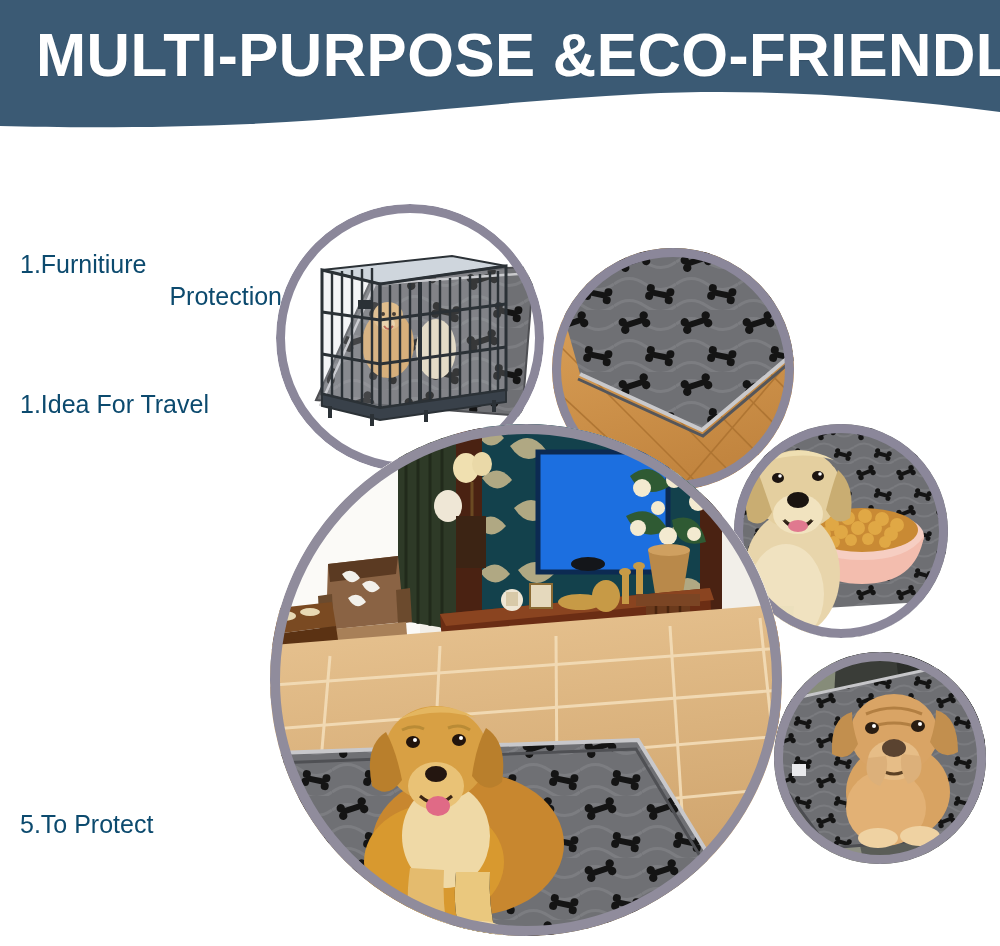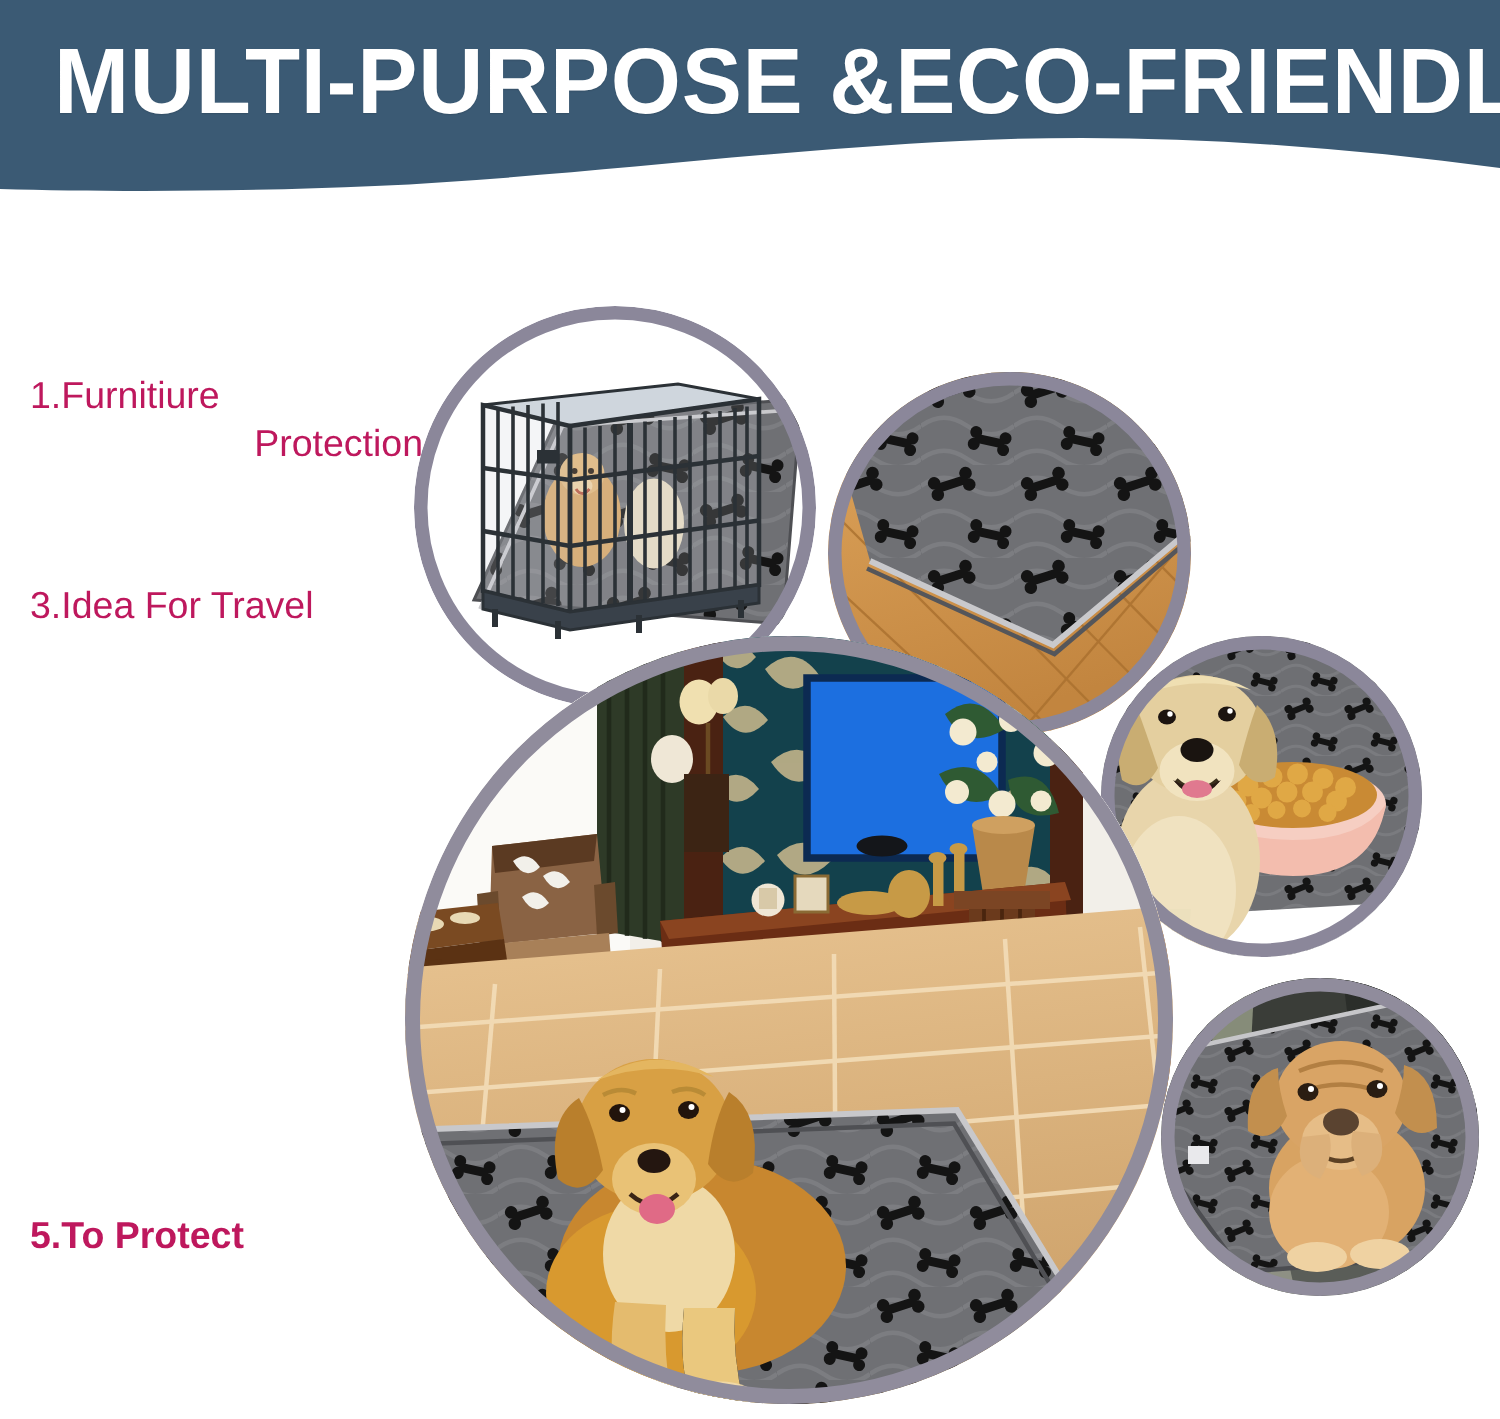--- a/index.html
+++ b/index.html
@@ -48,32 +48,32 @@
   .feature-list {
     position: absolute;
     left: 0;
     top: 236px;
     width: 278px;
   }
   .feature-item {
     position: absolute;
     left: 20px;
     width: 262px;
-    color: #be185d;
+    color: #0c4a6e;
     font-size: 25px;
     line-height: 32px;
     font-weight: normal;
   }
   .feature-item .f-line1 { display: block; }
   .feature-item .f-line2 { display: block; padding-left: 18px; text-align: right; }
   .fi-0 { top: 12px; }
   .fi-1 { top: 152px; }
   .fi-2 { top: 292px; }
   .fi-3 { top: 432px; }
-  .fi-4 { top: 572px; font-weight: bold; }
+  .fi-4 { top: 572px; }
 
   
   .collage {
     position: absolute;
     left: 0; top: 0;
     width: 1000px;
     height: 946px;
   }
   .photo-circle {
     position: absolute;
@@ -122,21 +122,21 @@
   </div>
 
   <div class="feature-list">
 
     <div class="feature-item fi-0">
       <span class="f-line1">1.Furnitiure</span>
       <span class="f-line2">Protection</span>
     </div>
 
     <div class="feature-item fi-1">
-      <span class="f-line1">3.Idea For Travel</span>
+      <span class="f-line1">1.Idea For Travel</span>
     </div>
 
     <div class="feature-item fi-2">
     </div>
 
     <div class="feature-item fi-3">
     </div>
 
     <div class="feature-item fi-4">
       <span class="f-line1">5.To Protect</span>

